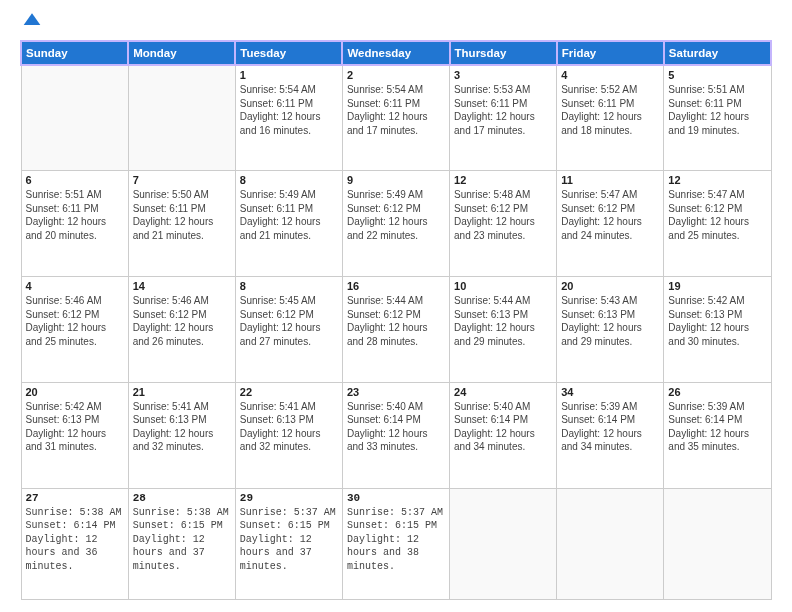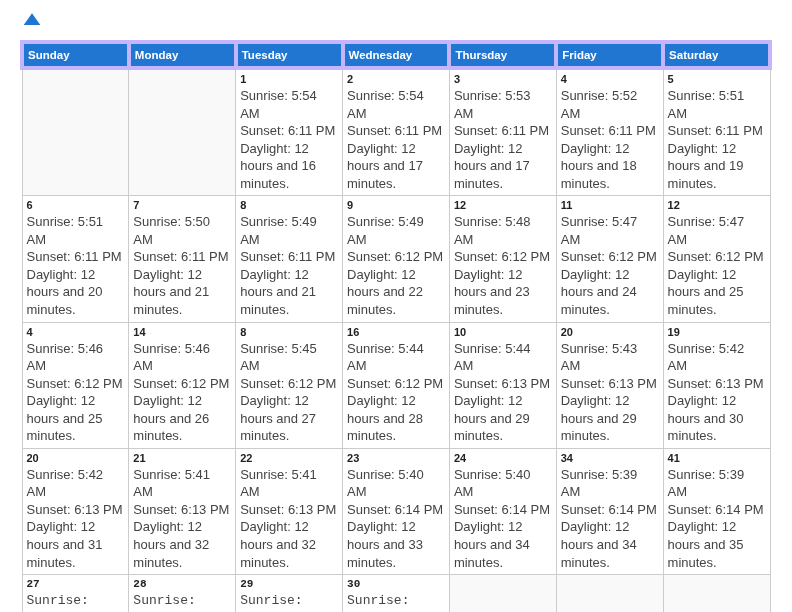--- a/index.html
+++ b/index.html
@@ -64,40 +64,40 @@
       border-collapse: collapse;
       width: 100%;
       table-layout: fixed;
     }
     .calendar thead tr th {
       background-color: #2176d2;
       color: #fff;
       font-size: 11.5px;
       font-weight: bold;
       padding: 5px 4px;
-      border: 4px solid #c4b5fd;
+      border: 2px solid #c4b5fd;
       text-align: left;
     }
     .calendar tbody tr td {
       border: 1px solid #ccc;
       vertical-align: top;
       padding: 3px 4px;
       font-size: 9.5px;
       color: #333;
       height: 84px;
     }
     .day-number {
       font-size: 11px;
       font-weight: bold;
       color: #222;
       display: block;
       margin-bottom: 2px;
     }
     .day-info {
-      font-size: 13px;
+      font-size: 10px;
       color: #444;
       line-height: 1.35;
     }
     .empty-cell {
       background: #f9f9f9;
     }
     .last-row td {
       height: 80px;
       font-family: Liberation Mono, monospace;
     }
@@ -240,21 +240,21 @@
           </td>
           <td>
             <span class="day-number">24</span>
             <div class="day-info">Sunrise: 5:40 AM<br>Sunset: 6:14 PM<br>Daylight: 12 hours and 34 minutes.</div>
           </td>
           <td>
             <span class="day-number">34</span>
             <div class="day-info">Sunrise: 5:39 AM<br>Sunset: 6:14 PM<br>Daylight: 12 hours and 34 minutes.</div>
           </td>
           <td>
-            <span class="day-number">41</span>
+            <span class="day-number">26</span>
             <div class="day-info">Sunrise: 5:39 AM<br>Sunset: 6:14 PM<br>Daylight: 12 hours and 35 minutes.</div>
           </td>
         </tr>
         <tr class="last-row">
           <td>
             <span class="day-number">27</span>
             <div class="day-info">Sunrise: 5:38 AM<br>Sunset: 6:14 PM<br>Daylight: 12 hours and 36 minutes.</div>
           </td>
           <td>
             <span class="day-number">28</span>

